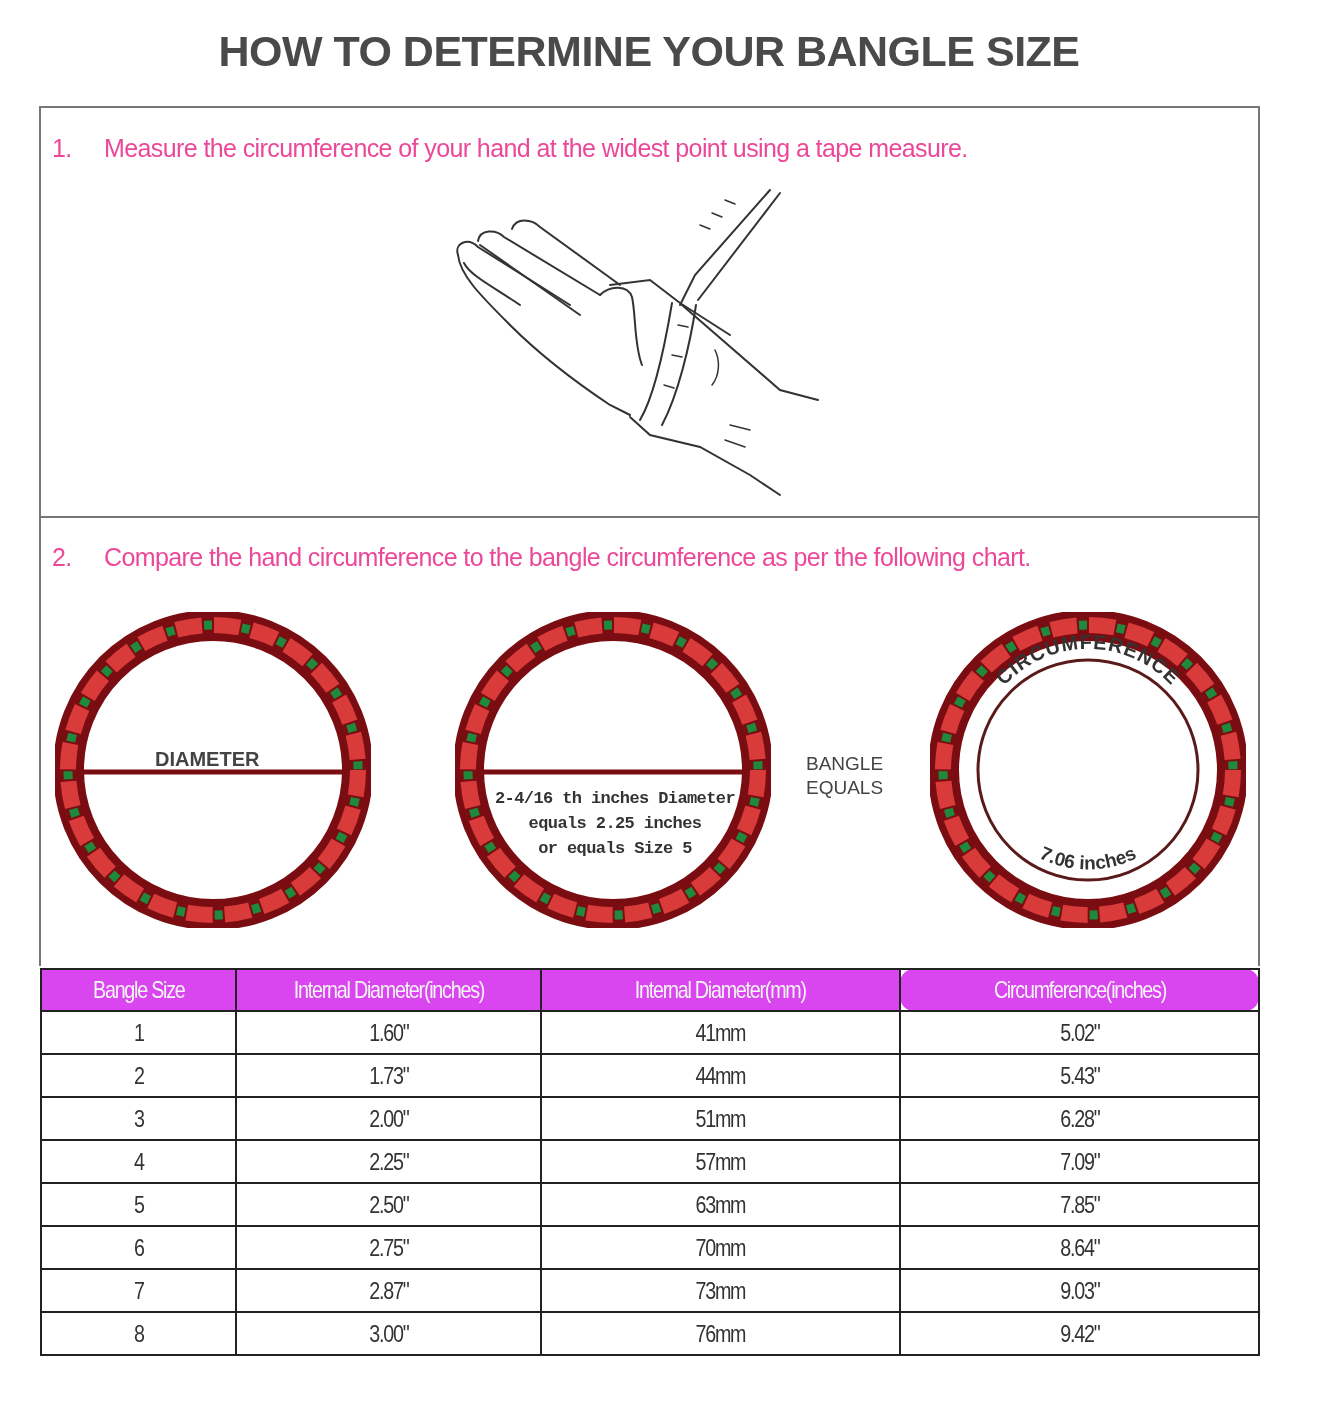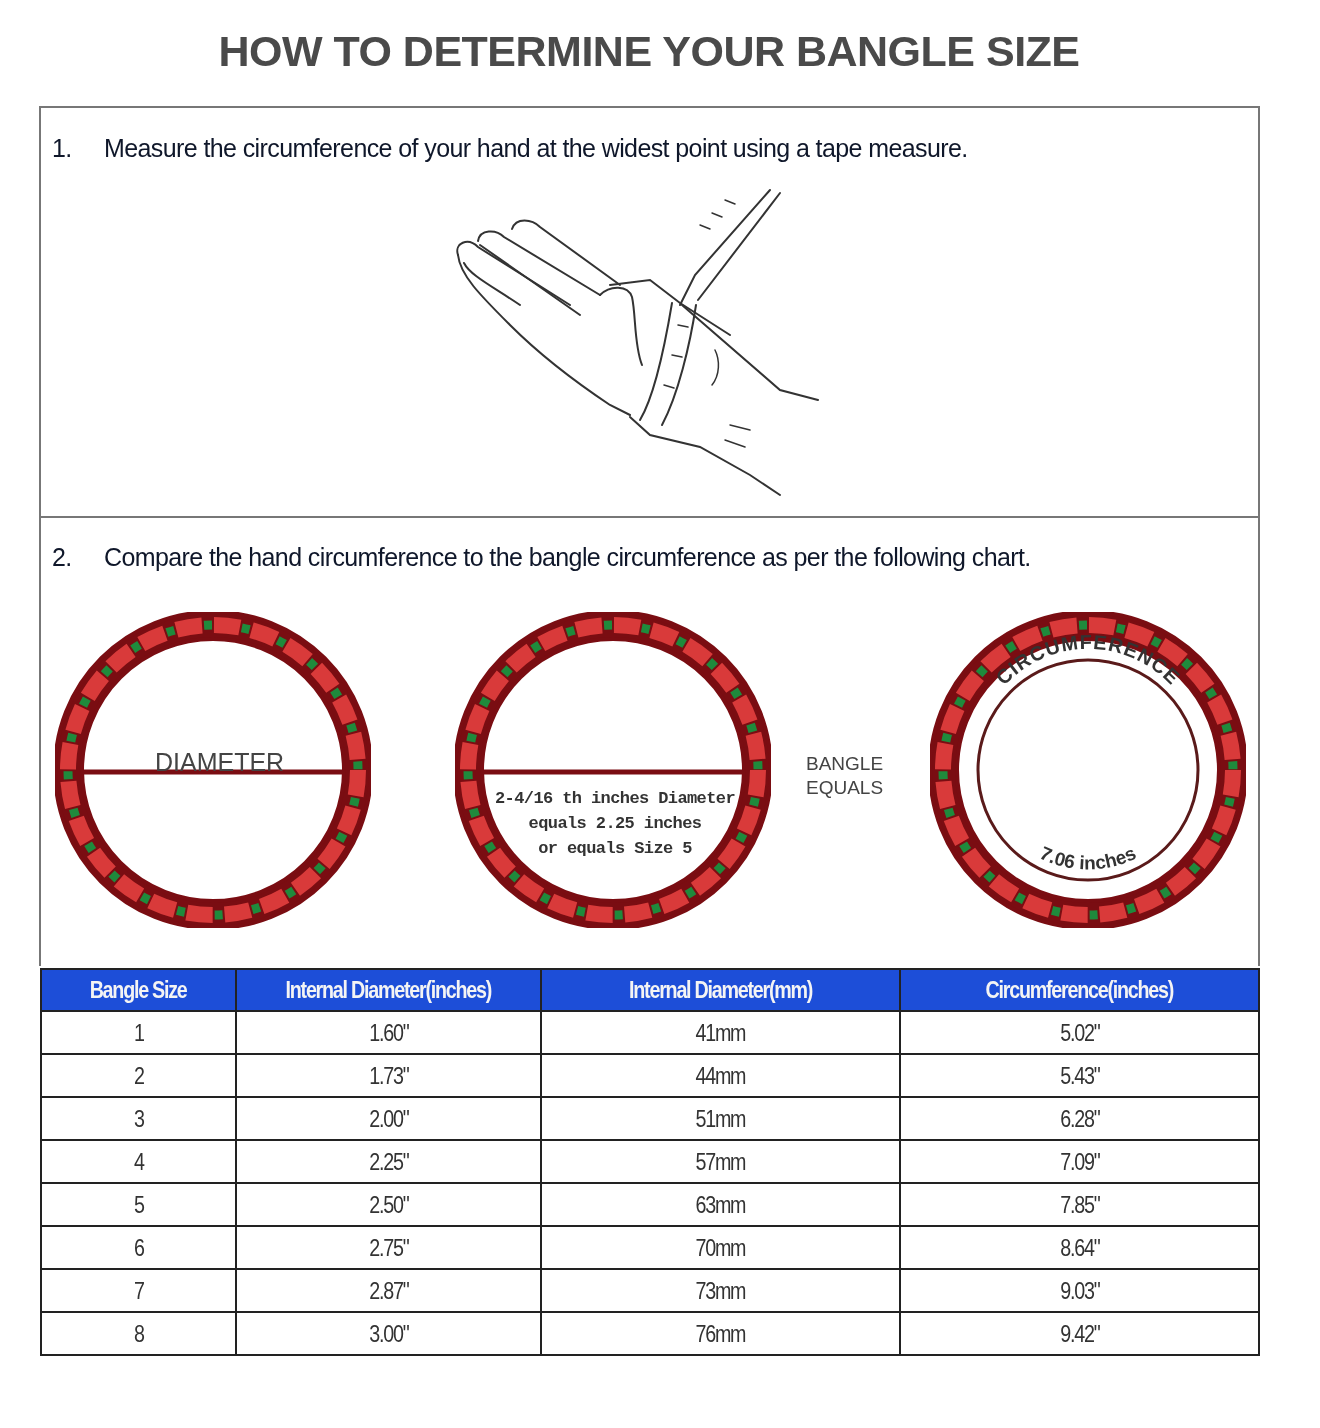--- a/index.html
+++ b/index.html
@@ -3,40 +3,40 @@
 <meta charset="utf-8">
 <style>
   html, body { margin:0; padding:0; background:#ffffff; }
   body { width:1320px; height:1428px; position:relative; overflow:hidden;
          font-family:"Liberation Sans", sans-serif; color:#333; }
   .title { position:absolute; left:0; width:1298px; top:27px; text-align:center;
            font-size:43px; font-weight:bold; color:#4a4a4a; letter-spacing:-0.5px; }
   .frame { position:absolute; left:39px; top:106px; width:1221px; height:860px;
            border:2px solid #777; border-bottom:none; box-sizing:border-box; }
   .divider { position:absolute; left:39px; top:516px; width:1221px; height:2px; background:#777; }
-  .step { position:absolute; font-size:25px; color:#0f172a; letter-spacing:-0.6px; }
+  .step { position:absolute; font-size:25px; color:#ec4899; letter-spacing:-0.6px; }
   .step .num { display:inline-block; width:52px; }
   .step1 { left:52px; top:134px; }
   .step2 { left:52px; top:543px; }
   .hand { position:absolute; left:450px; top:185px; width:380px; height:315px; }
   .bangle { position:absolute; }
   .b1 { left:55px; top:612px; width:316px; height:316px; }
   .b2 { left:455px; top:612px; width:316px; height:316px; }
   .b3 { left:930px; top:612px; width:316px; height:316px; }
-  .dia-label { position:absolute; left:155px; top:748px; font-size:25px; font-weight:normal; color:#444; }
+  .dia-label { position:absolute; left:155px; top:748px; font-size:20px; font-weight:bold; color:#444; }
   .dia-note { position:absolute; left:490px; top:786px; width:250px; text-align:center;
               font-size:17px; font-weight:bold; color:#333; line-height:25px; letter-spacing:-0.6px;font-family:Liberation Mono, monospace; }
   .equals { position:absolute; left:806px; top:752px; font-size:19px; font-weight:normal; color:#444; line-height:24px;text-align:center; }
   table.sizes { position:absolute; left:40px; top:968px; width:1220px; border-collapse:collapse;
                 font-family:"Liberation Sans", sans-serif; }
   table.sizes th, table.sizes td { border:2px solid #222; text-align:center; padding:0;
        font-size:24px; letter-spacing:-1.5px; transform-origin:center; }
-  table.sizes th { background:#1d4ed8; color:#f4f4f4; font-weight:bold; height:40px; }
+  table.sizes th { background:#d946ef; color:#f4f4f4; font-weight:normal; height:40px; }
   table.sizes td { color:#333; height:41px; background:#fff; }
-  .c1 { width:186px; } .c2 { width:292px; } .c3 { width:344px; } .c4 { width:344px; }
+  .c1 { width:186px; } .c2 { width:292px; } .c3 { width:344px; } .c4 { width:344px;border-radius:14px; }
   .cond { display:inline-block; transform:scaleX(0.82); }
 </style>
 </head>
 <body>
 
 <div class="title">HOW TO DETERMINE YOUR BANGLE SIZE</div>
 
 <div class="frame"></div>
 <div class="divider"></div>
 

